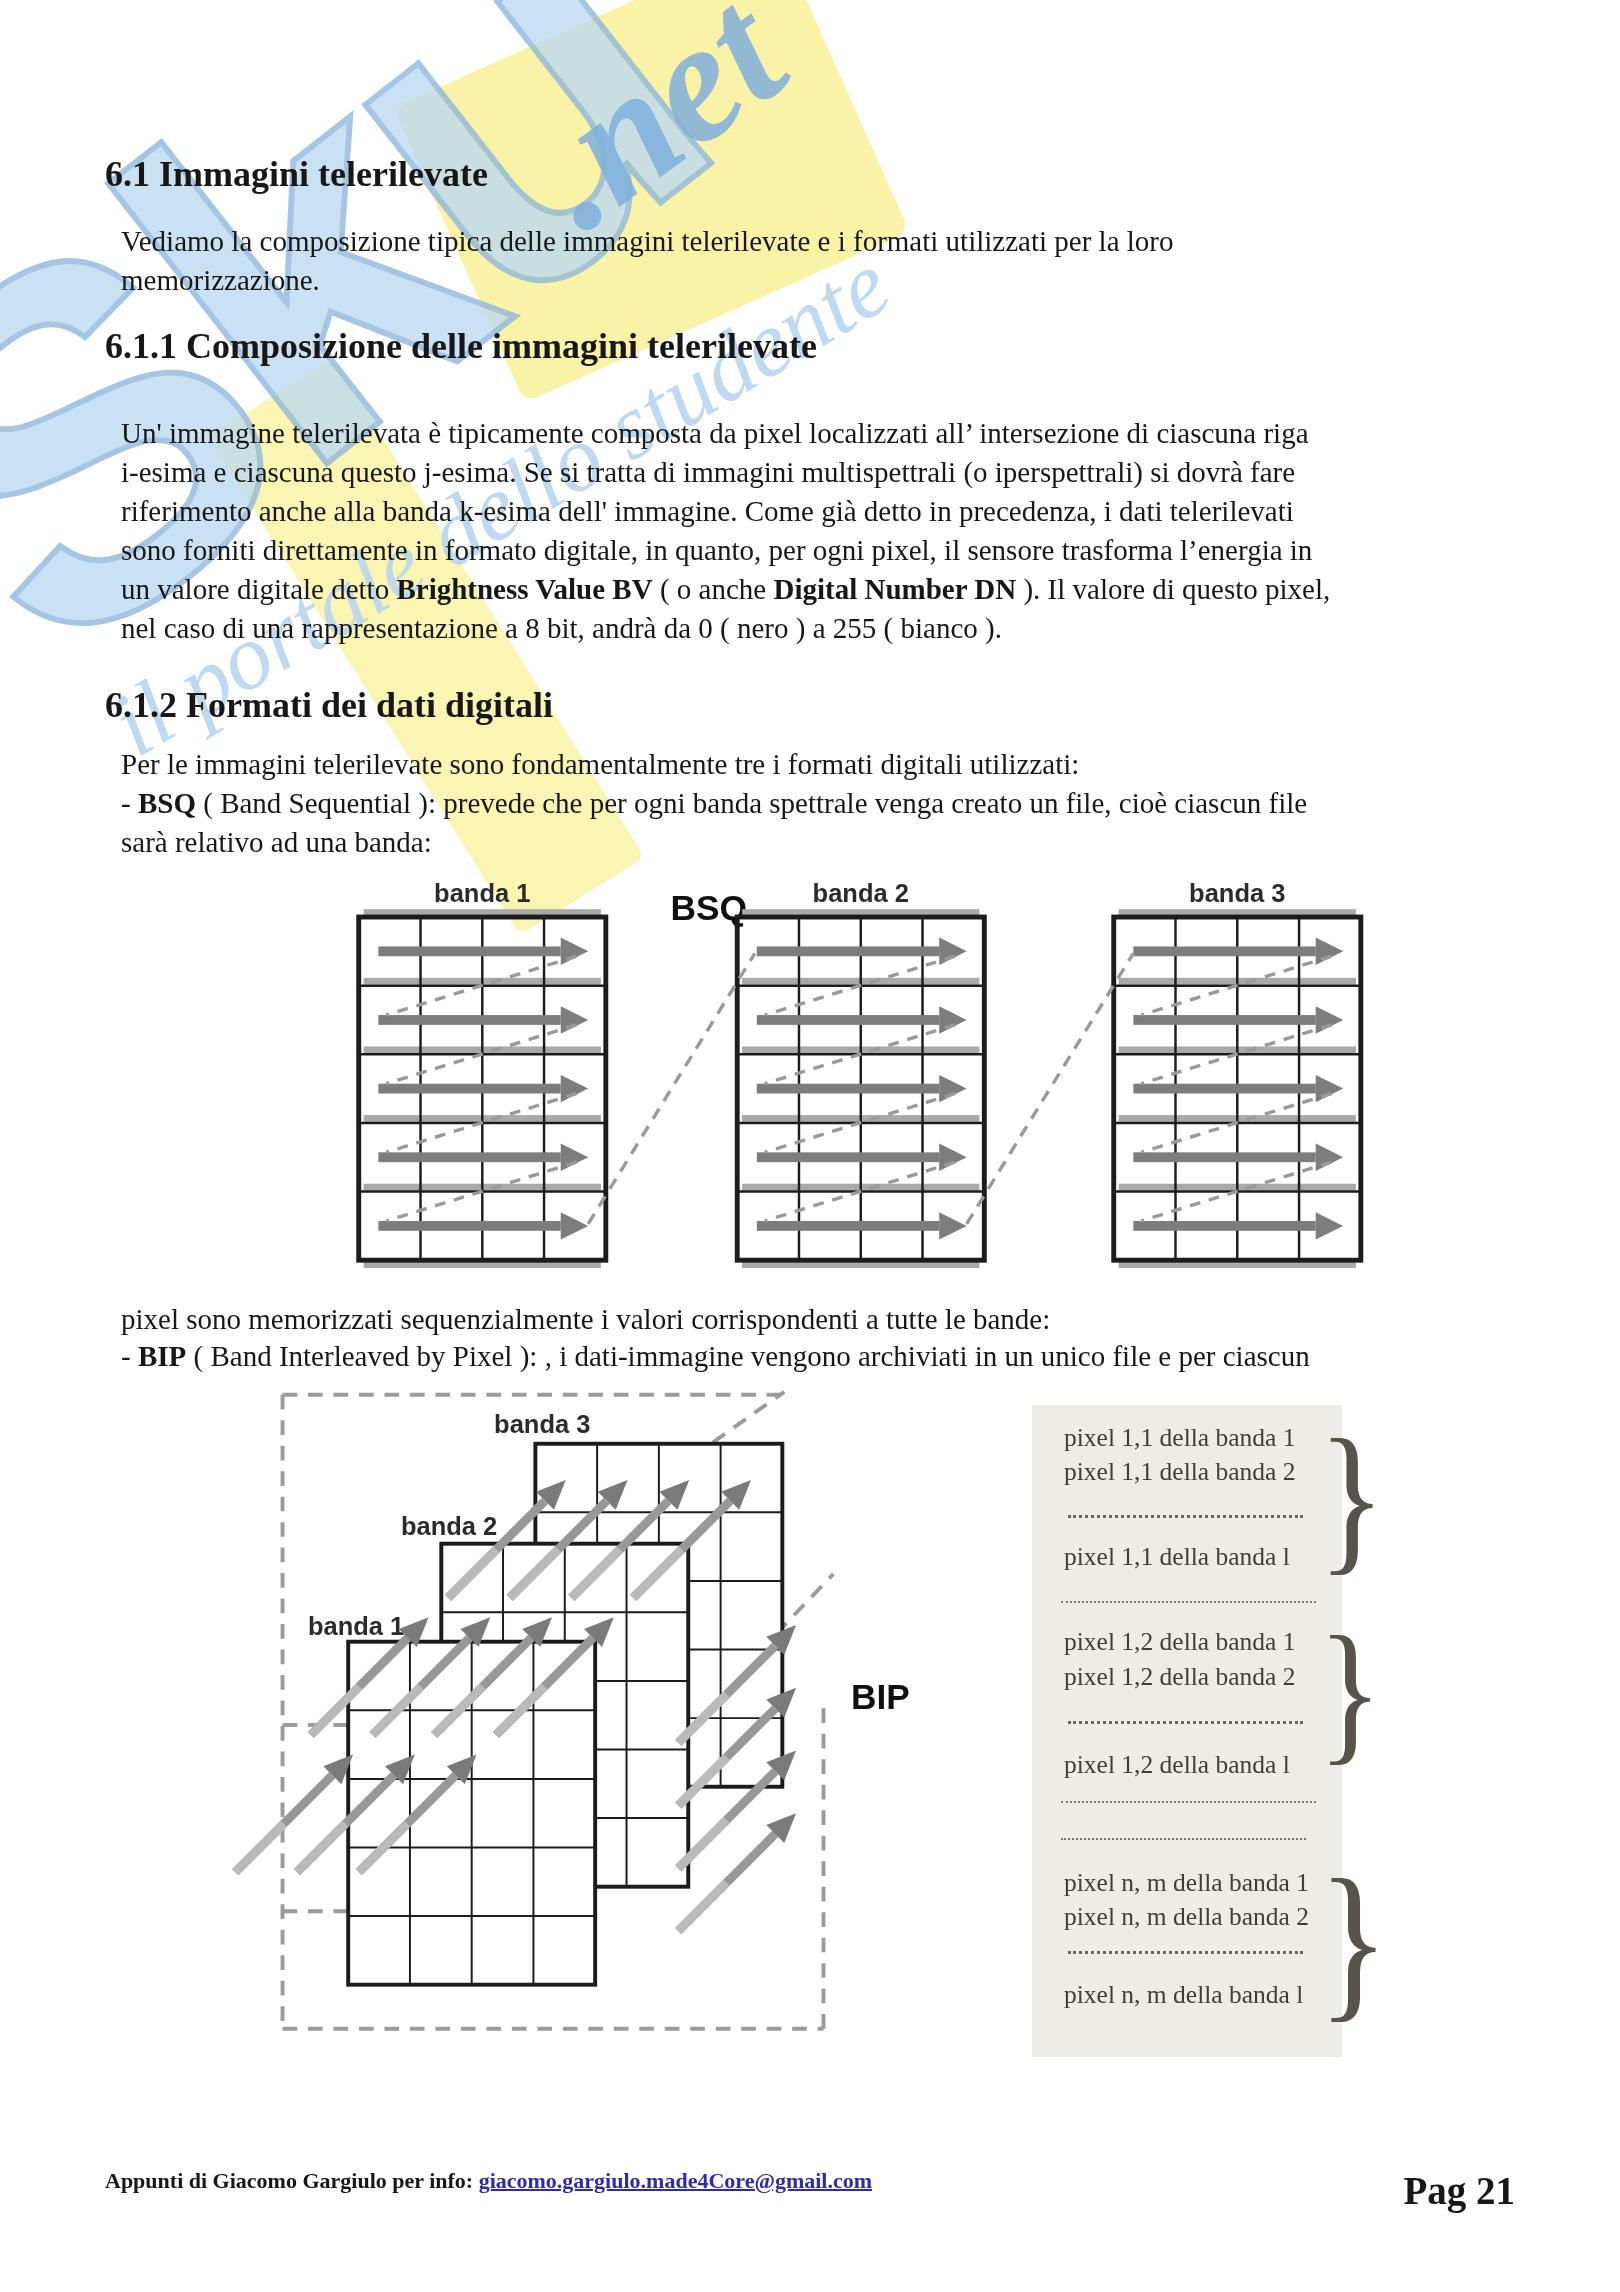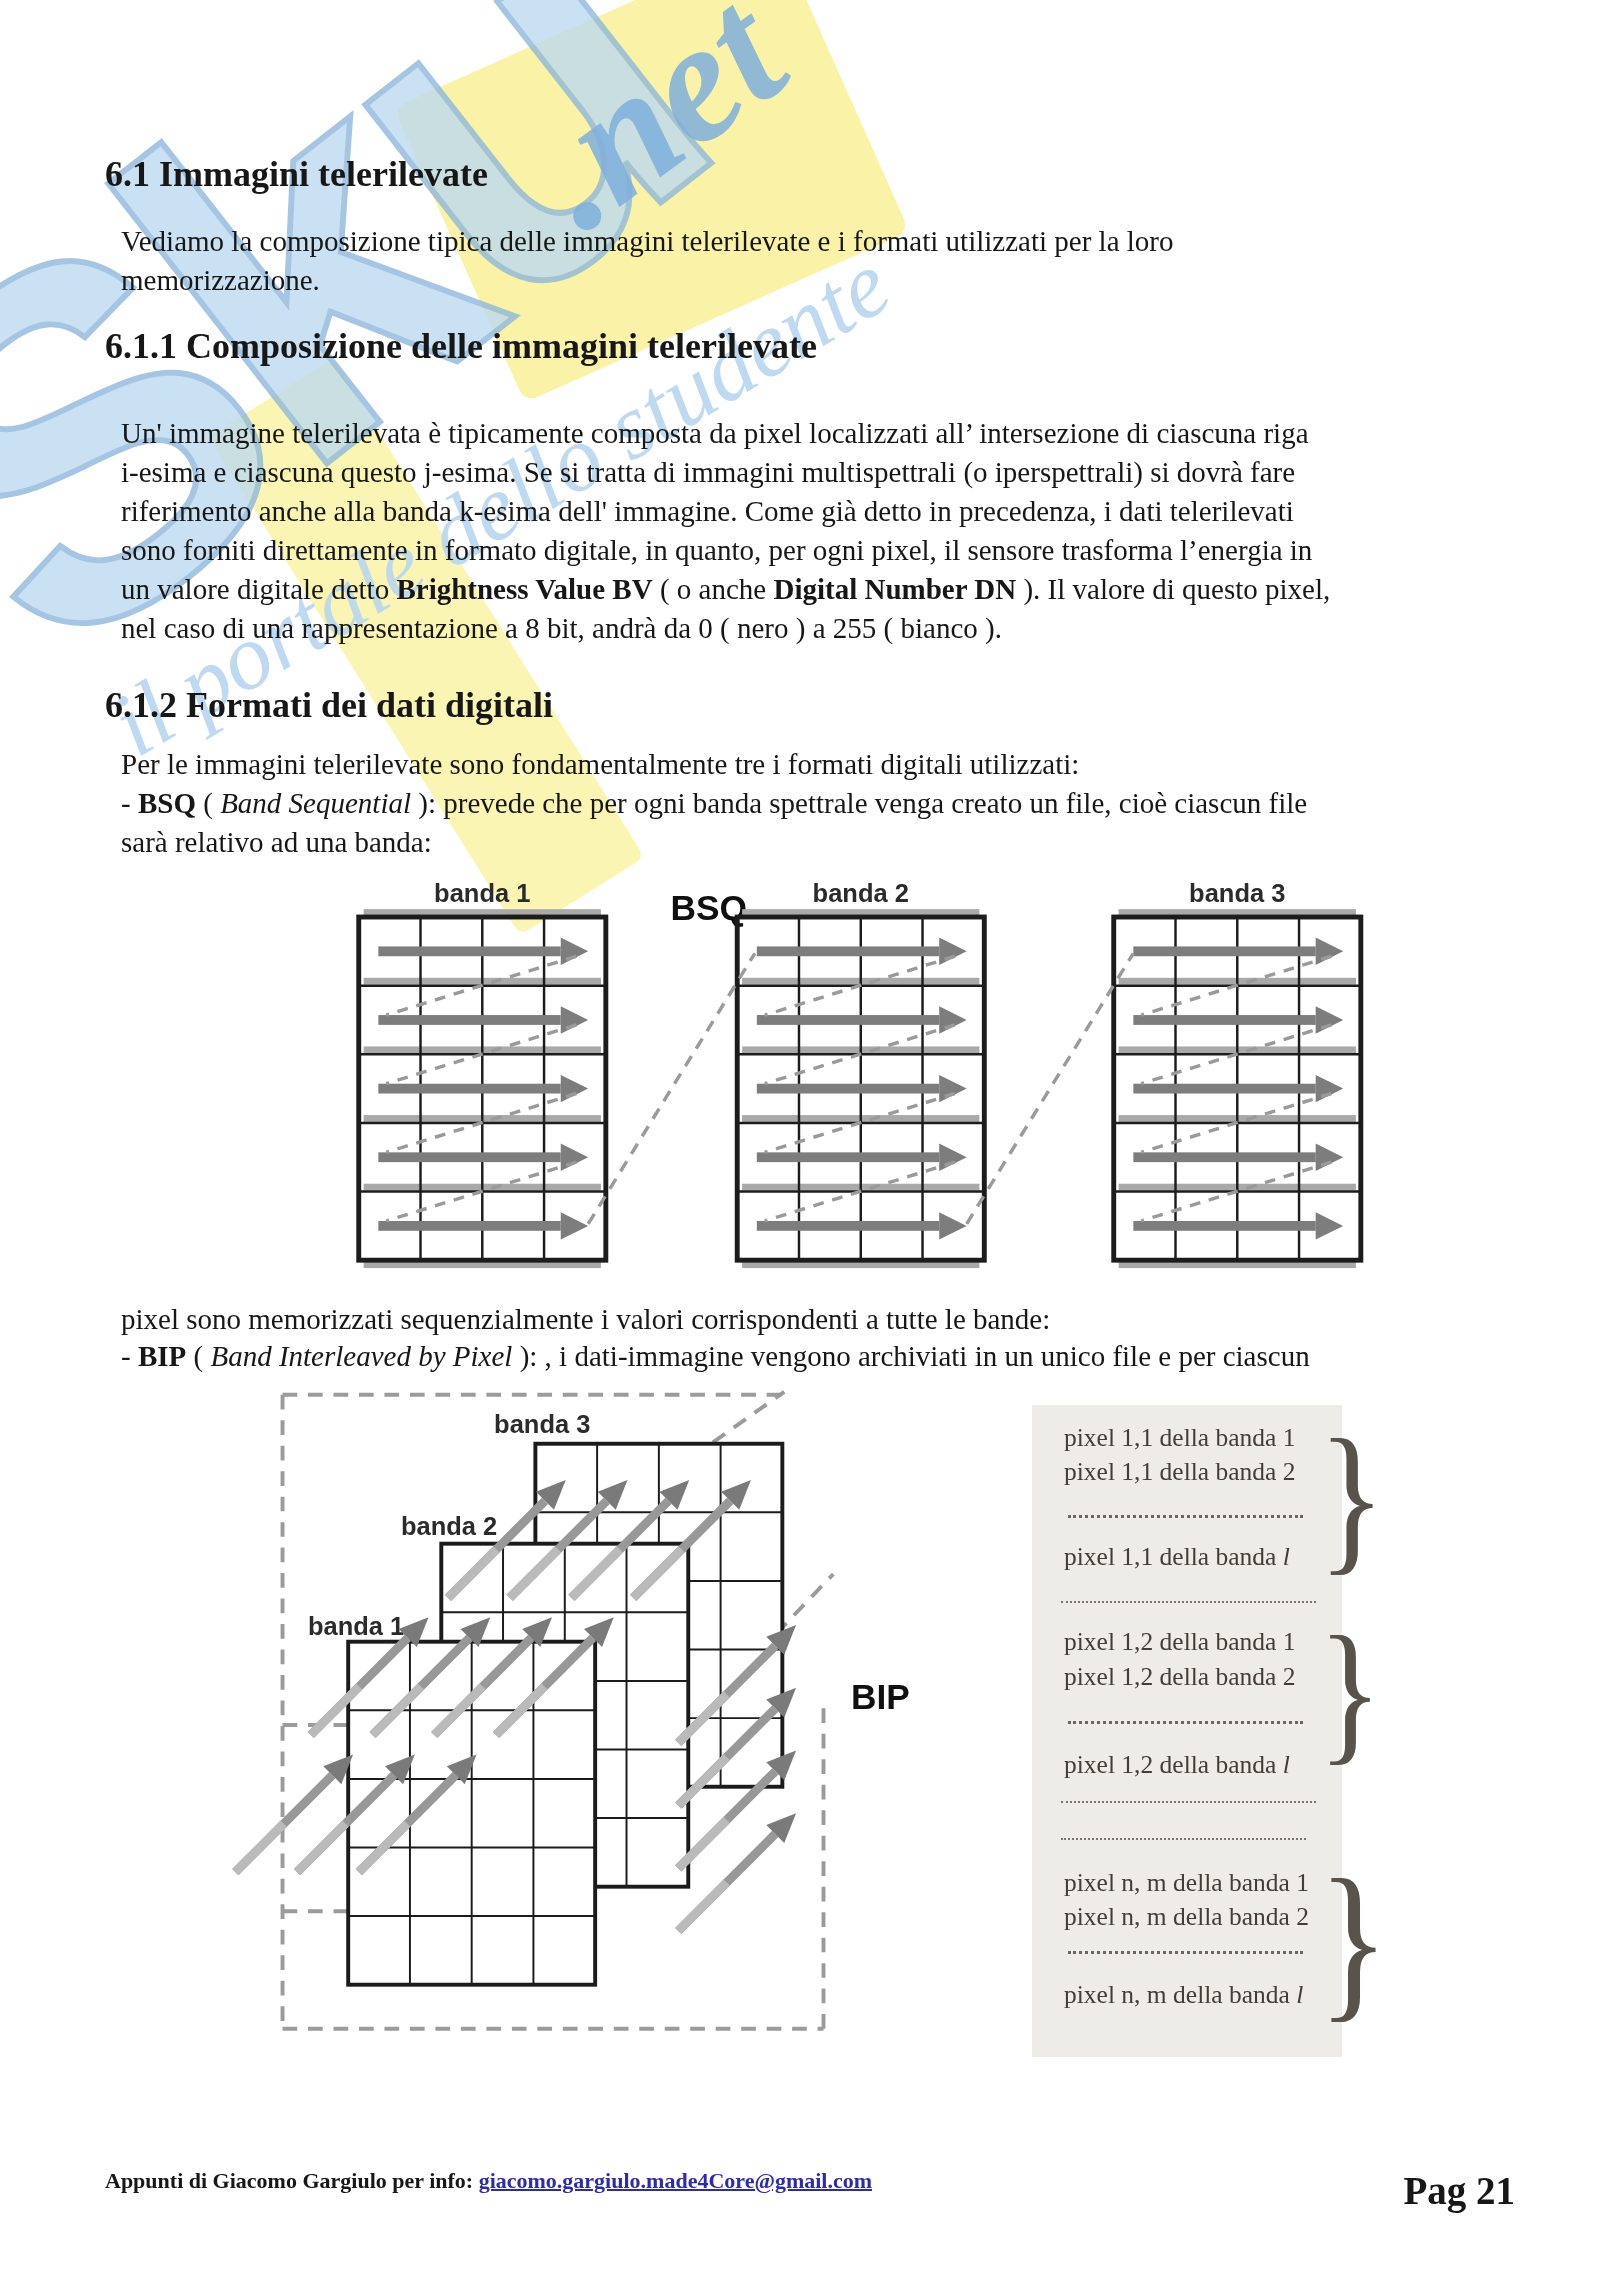--- a/index.html
+++ b/index.html
@@ -17,21 +17,21 @@
               transform:rotate(-38deg);transform-origin:98px 294px;white-space:nowrap;}
   .wm-net{position:absolute;left:490px;top:108px;font-style:italic;font-weight:bold;font-size:172px;
           color:#7fb0dc;opacity:.85;transform:rotate(-36deg);transform-origin:0 0;white-space:nowrap;}
   .wm-tagline{position:absolute;left:93px;top:686px;font-style:italic;font-size:93px;
           color:#b9d7ef;opacity:.9;transform:rotate(-31deg);transform-origin:0 0;white-space:nowrap;}
   
   .content{position:absolute;inset:0;z-index:1;}
   .h{position:absolute;left:105px;font-weight:bold;font-size:36px;white-space:nowrap;}
   .p{position:absolute;left:121px;width:1431px;font-size:29px;line-height:39px;}
   .rl{white-space:nowrap;}
-  .b{font-weight:bold;} .i{font-style:italic;}
+  .b{font-weight:bold;} .i{}
   
   .figure{position:absolute;}
   .flab{font:bold 26px "Liberation Sans",sans-serif;fill:#2b2b2b;}
   .ftitle{font:bold 36px "Liberation Sans",sans-serif;fill:#101010;}
   
   .panel{position:absolute;left:1032px;top:1405px;width:310px;height:652px;background:#edece6;
          font-size:25.5px;color:#423d36;}
   .pline{position:absolute;left:32px;white-space:pre;}
   .dots{position:absolute;height:0;border-top:3.9px dotted #6c675e;}
   .dots.fine{border-top:2.9px dotted #7a756b;}

